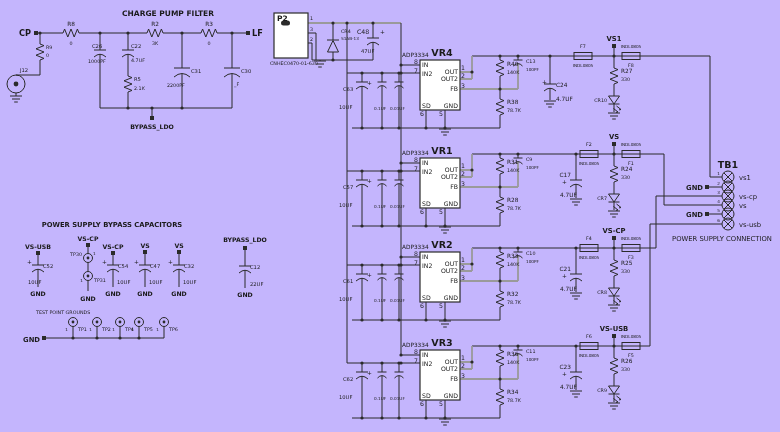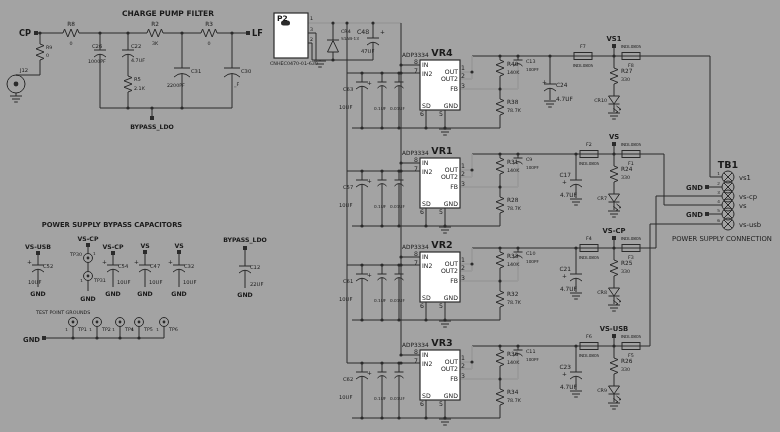--- a/index.html
+++ b/index.html
@@ -1,16 +1,16 @@
 <!DOCTYPE html>
 <html><head>
 <meta charset="utf-8">
 <style>
   html,body{margin:0;padding:0;background:#fff;}
-  #wrap{position:relative;width:780px;height:432px;background:#a3a3a3;overflow:hidden;}
+  #wrap{position:relative;width:780px;height:432px;background:#c4b5fd;overflow:hidden;}
   svg text{font-family:"DejaVu Sans","Liberation Sans",sans-serif;fill:#1b1b1b;}
   .t4{font-size:4.2px}.t45{font-size:4.8px}.t5{font-size:5.2px}.t55{font-size:5.8px}
   .t6{font-size:6.2px}.t65{font-size:6.8px}.t7{font-size:7.5px}.t8{font-size:8.2px}.t9{font-size:9.5px}
   .b{font-weight:bold}.m{text-anchor:middle}.e{text-anchor:end}
   .w{stroke:#2b2b2b;stroke-width:1;fill:none}
   .wg{stroke:#9a9a9a;stroke-width:1.8;fill:none}
   #defs *{stroke:#2b2b2b;fill:none;stroke-width:1}
   #defs .f{fill:#2b2b2b;stroke:none}
   .box{stroke:#2b2b2b;fill:#fff;stroke-width:1.2}
   .sq{fill:#2b2b2b;stroke:none}

